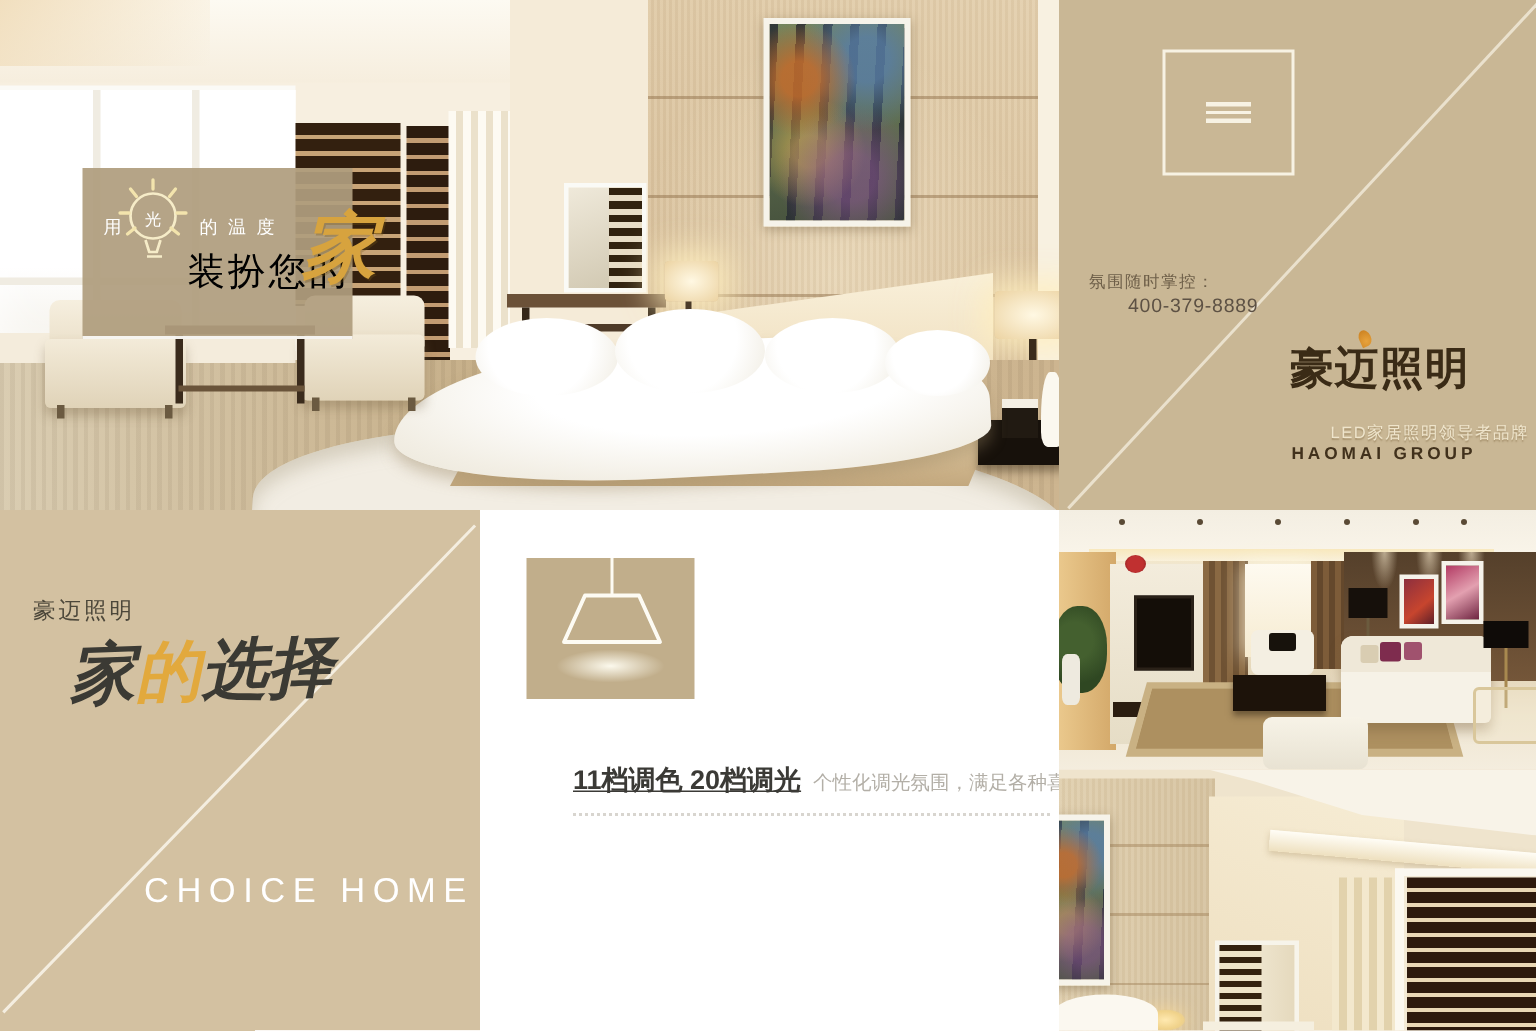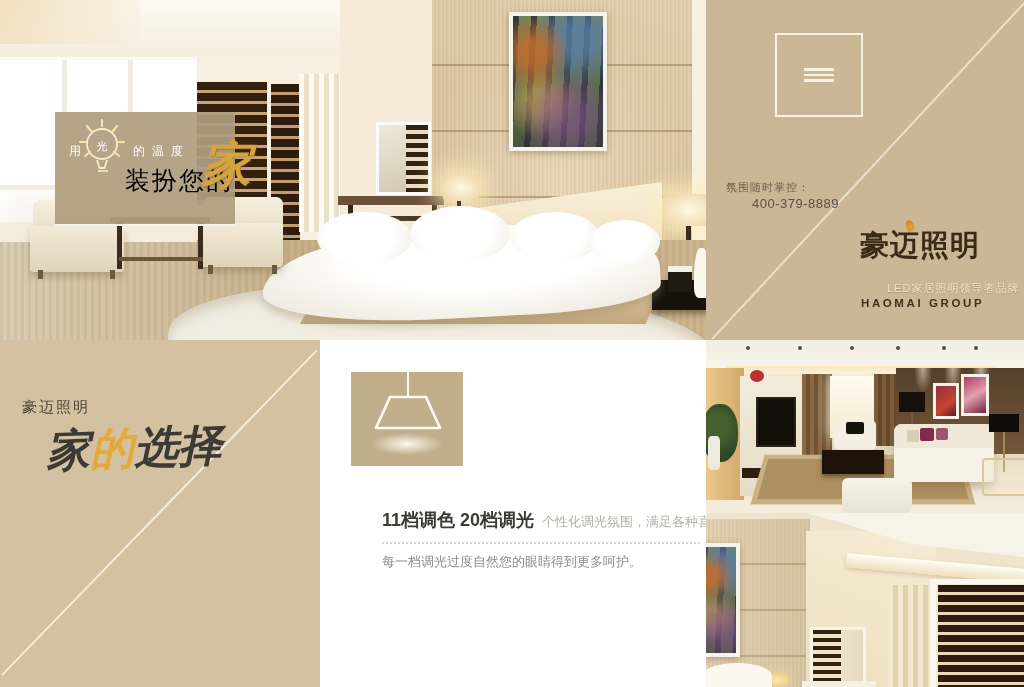--- a/index.html
+++ b/index.html
@@ -97,21 +97,21 @@
   .bl-brand{left:22px;top:58px;font-size:15px;color:#4c473a;letter-spacing:2px;}
   .bl-callig{left:46px;top:82px;font-size:44px;line-height:1.2;font-family:"DejaVu Serif","Liberation Serif",serif;font-style:italic;font-weight:bold;transform:rotate(-2deg);white-space:nowrap;}
   .cal-dark{color:#3b3a34;}
   .cal-gold{color:#e2a93d;}
   .bl-english{left:96px;top:240px;font-size:23px;color:#ffffff;letter-spacing:5px;white-space:nowrap;}
 
   
   #feature{left:320px;top:340px;width:386px;height:347px;background:#ffffff;}
   .lamp-fig{left:31px;top:32px;width:112px;height:94px;background:#c1ae8b;}
   .feat-head{left:62px;top:168px;width:320px;white-space:nowrap;}
-  .feat-title{font-size:18px;color:#3b3a36;font-weight:bold;}
+  .feat-title{font-size:18px;color:#3b3a36;font-weight:bold;text-decoration:underline;}
   .feat-sub{font-size:13px;color:#b3afa7;margin-left:8px;}
   .feat-divider{left:62px;top:202px;width:318px;border-top:2px dotted #d8d5cf;}
   .feat-para{left:62px;top:211px;width:322px;font-size:13px;line-height:1.72;color:#8e8d88;}
   .feat-para b{color:#55534c;}
   .feat-para p{margin:0;}
 
   
   #living{left:706px;top:340px;width:318px;height:173px;background:#efe6d2;}
   .lr-floor{left:0;top:95px;width:318px;height:78px;background:linear-gradient(180deg,#e0d0b0,#efe6d2 55%,#f4edde);}
   .lr-ceiling{left:0;top:0;width:318px;height:34px;background:linear-gradient(180deg,#f3eee2,#faf5ea);}
@@ -265,20 +265,21 @@
       <div class="abs logo-cn">豪迈照明</div>
       <div class="abs logo-en">HAOMAI GROUP</div>
       <div class="abs logo-tagline">LED家居照明领导者品牌</div>
     </div>
   </section>
 
   <section id="choice">
     <div class="abs diag2"></div>
     <div class="abs bl-brand">豪迈照明</div>
     <div class="abs bl-callig"><span class="cal-dark">家</span><span class="cal-gold">的</span><span class="cal-dark">选择</span></div>
+    <div class="abs bl-english">CHOICE HOME</div>
   </section>
 
   <section id="feature">
     <div class="abs lamp-fig">
       <svg width="112" height="94" viewBox="0 0 112 94" aria-hidden="true">
         <defs>
           <radialGradient id="lampGlow" cx="50%" cy="50%" r="50%">
             <stop offset="0%" stop-color="#fffdf2" stop-opacity="0.95"></stop>
             <stop offset="100%" stop-color="#fffdf2" stop-opacity="0"></stop>
           </radialGradient>
@@ -286,21 +287,20 @@
         <line x1="57" y1="0" x2="57" y2="25" stroke="#fdfbf3" stroke-width="2"></line>
         <ellipse cx="56" cy="72" rx="36" ry="11" fill="url(#lampGlow)"></ellipse>
         <path d="M39 25 h36 l14 31 h-64 z" fill="none" stroke="#fdfbf3" stroke-width="2.6" stroke-linejoin="round"></path>
       </svg>
     </div>
     <div class="abs feat-head">
       <span class="feat-title">11档调色 20档调光</span><span class="feat-sub">个性化调光氛围，满足各种喜好</span>
     </div>
     <div class="abs feat-divider"></div>
     <div class="abs feat-para">
-      <p>每一档调光过度自然您的眼睛得到更多呵护。</p>
     </div>
   </section>
 
   <section id="living">
     <div class="abs lr-floor"></div>
     <div class="abs lr-ceiling"></div>
     <div class="abs lr-spots"></div>
     <div class="abs lr-cove"></div>
     <div class="abs lr-left-wood"></div>
     <div class="abs lr-tv-wall"></div>

